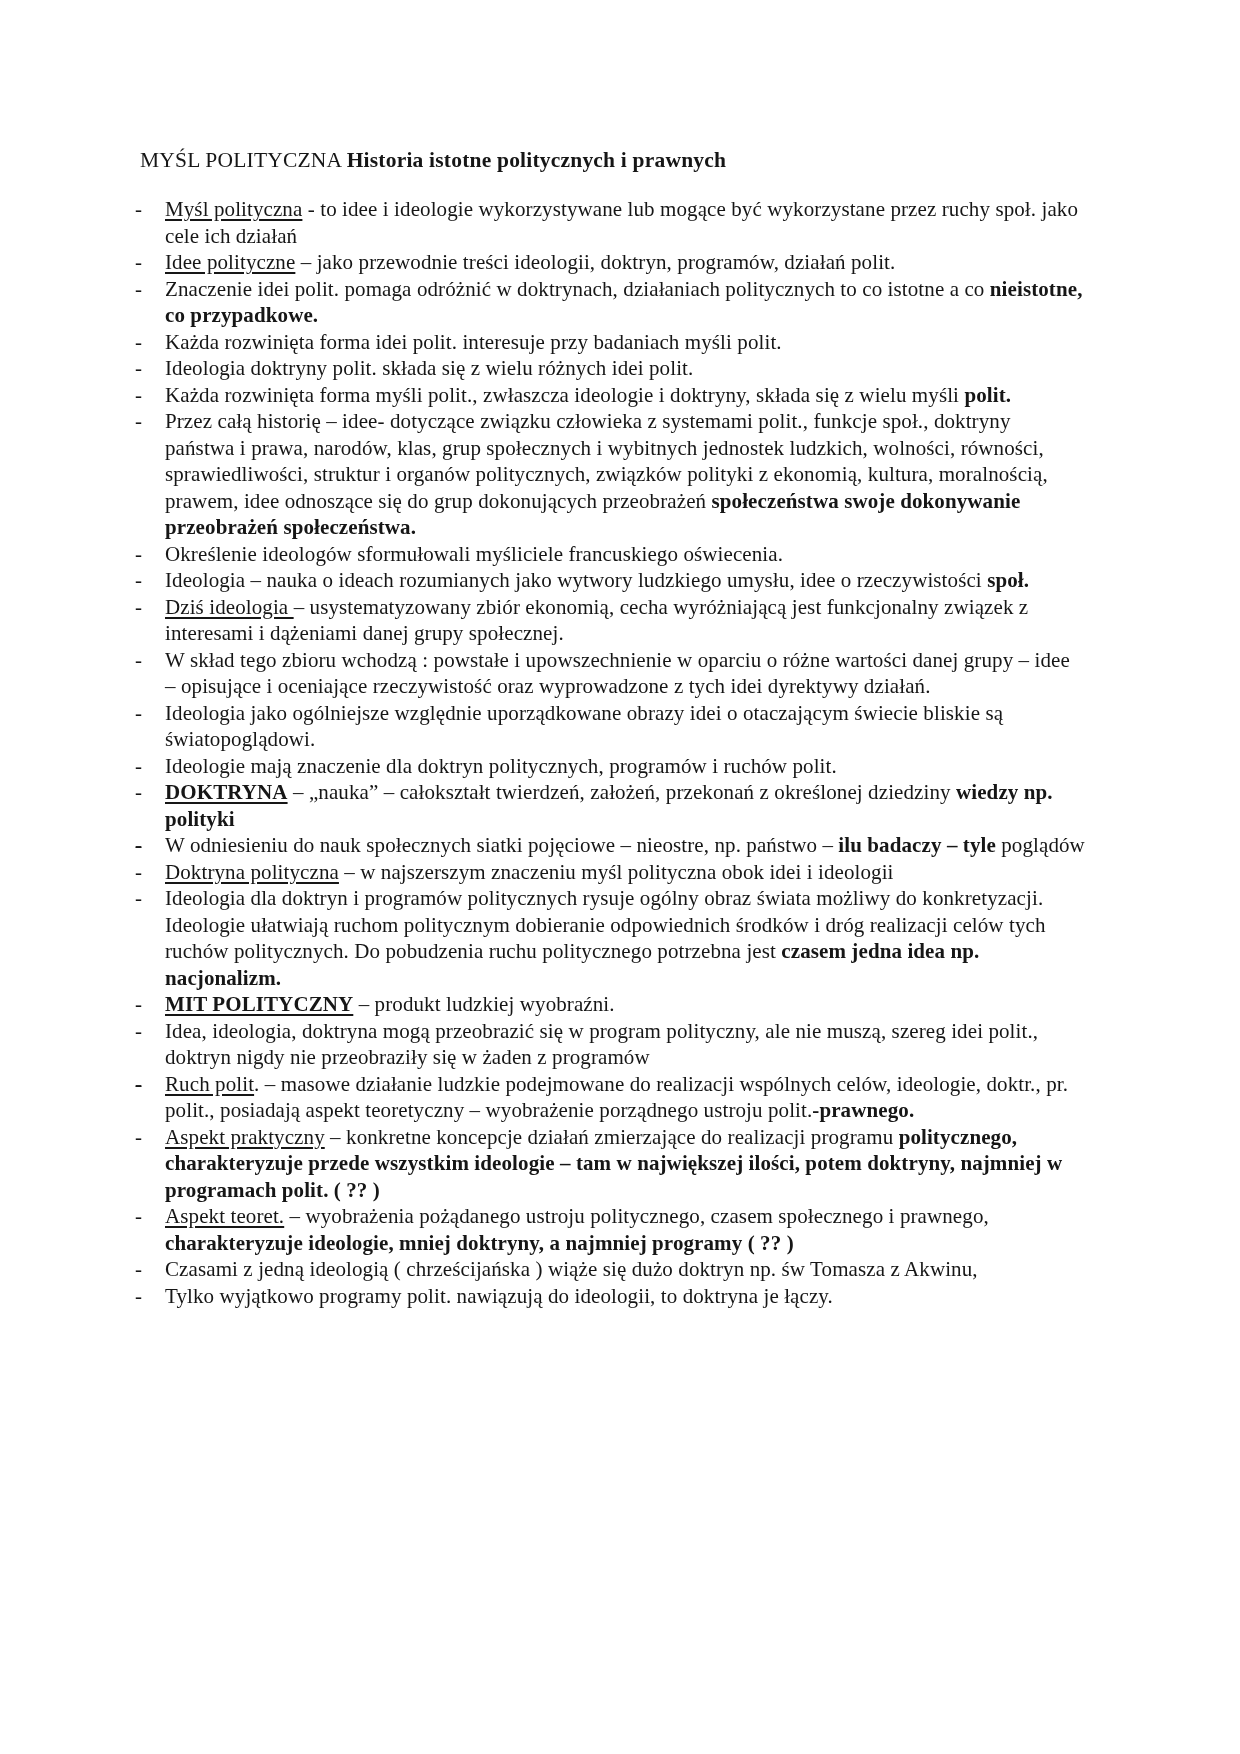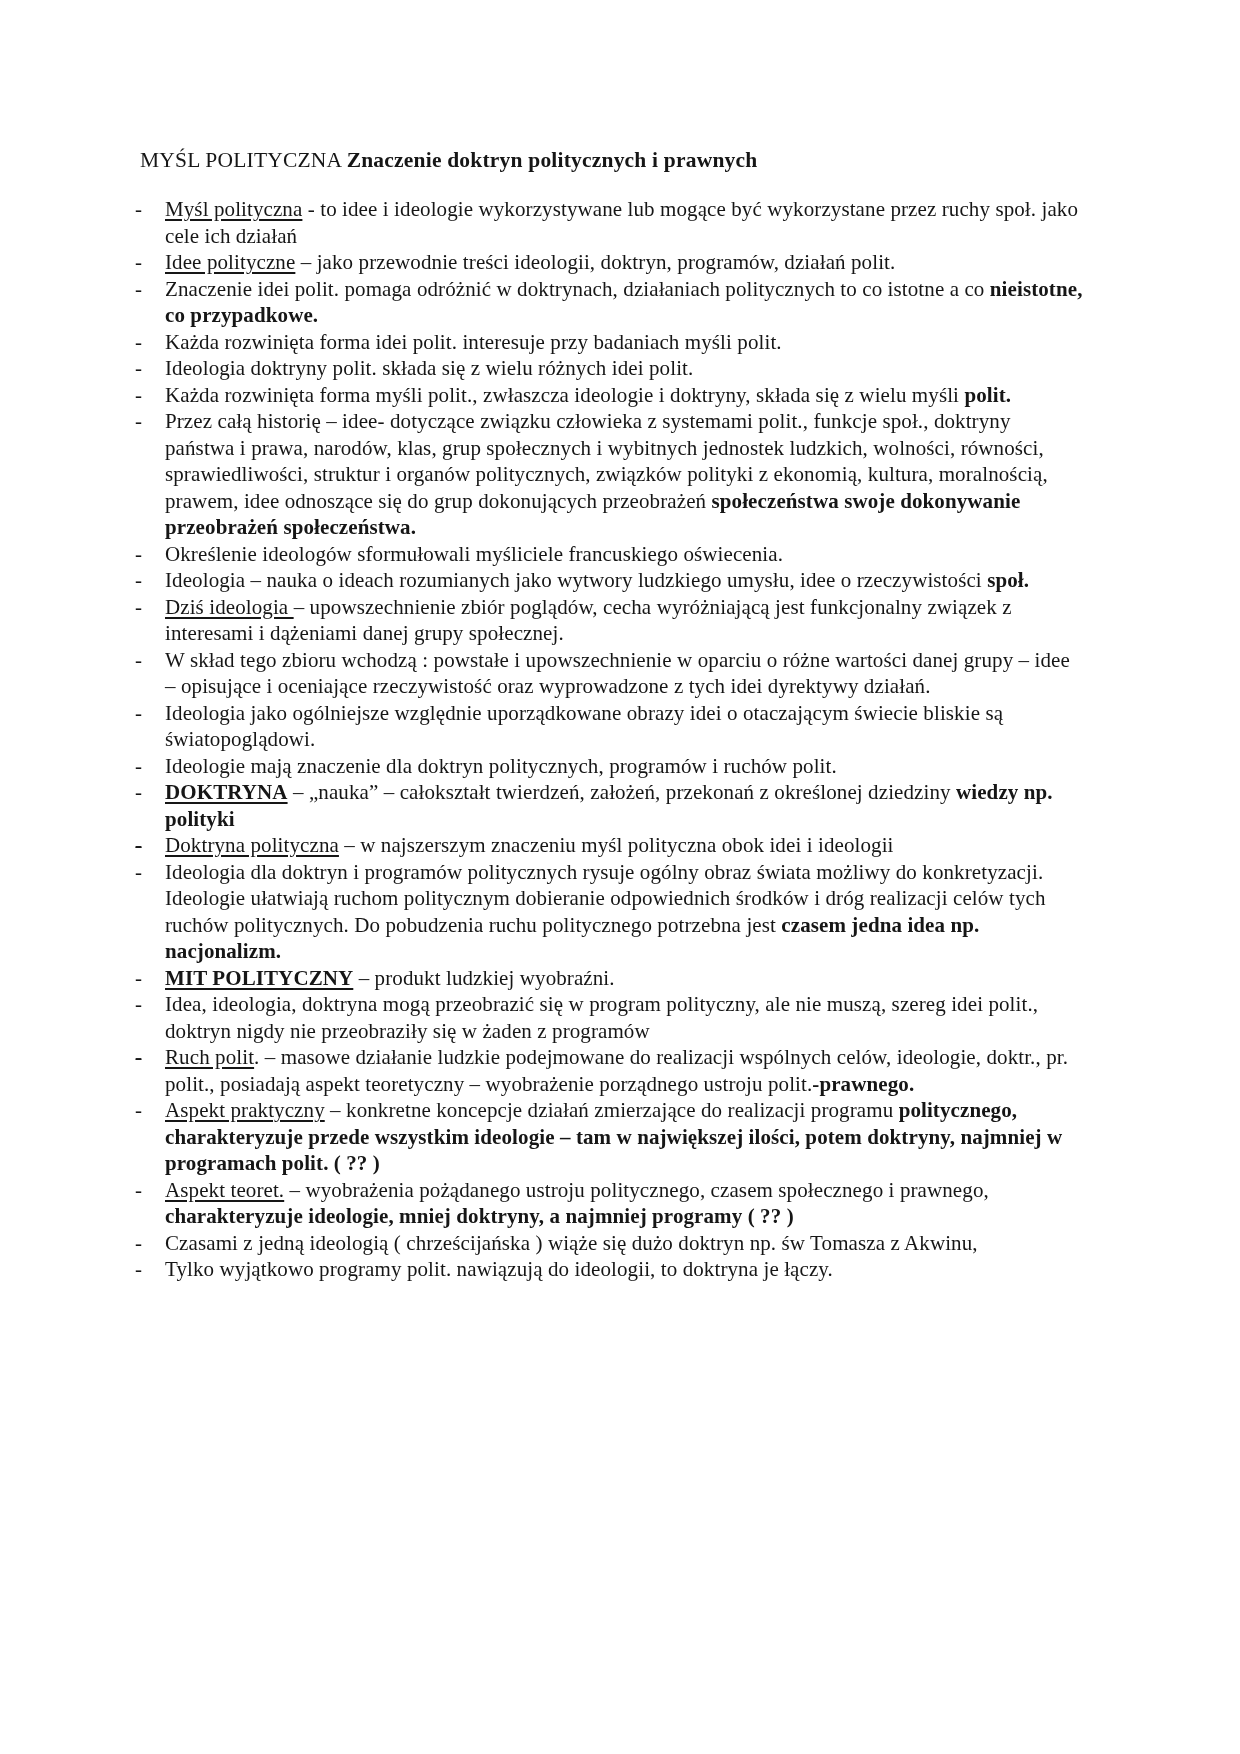--- a/index.html
+++ b/index.html
@@ -51,39 +51,39 @@
     text-underline-offset: 3px;
   }
   .b {
     font-weight: bold;
   }
 </style>
 </head>
 <body>
 
 <div class="page">
-  <h1 class="title"><span class="">MYŚL POLITYCZNA </span><span class="b">Znaczenie doktryn politycznych i prawnych</span></h1>
+  <h1 class="title"><span class="">MYŚL POLITYCZNA </span><span class="b">Historia istotne politycznych i prawnych</span></h1>
   <div class="list">
       <div class="item"><span class="dash">-</span><span class="txt"><span class="u ">Myśl polityczna</span><span class=""> -  to idee i ideologie wykorzystywane lub mogące być wykorzystane przez ruchy społ. jako cele ich działań</span></span></div>
       <div class="item"><span class="dash">-</span><span class="txt"><span class="u ">Idee polityczne</span><span class=""> – jako przewodnie treści ideologii, doktryn, programów, działań polit.</span></span></div>
       <div class="item"><span class="dash">-</span><span class="txt"><span class="">Znaczenie idei polit. pomaga odróżnić w doktrynach, działaniach politycznych to co istotne a co </span><span class="b">nieistotne, co przypadkowe.</span></span></div>
       <div class="item"><span class="dash">-</span><span class="txt"><span class="">Każda rozwinięta forma idei polit. interesuje przy badaniach myśli polit.</span></span></div>
       <div class="item"><span class="dash">-</span><span class="txt"><span class="">Ideologia doktryny polit. składa się z wielu różnych idei polit.</span></span></div>
       <div class="item"><span class="dash">-</span><span class="txt"><span class="">Każda rozwinięta forma myśli polit., zwłaszcza ideologie i doktryny, składa się z wielu myśli </span><span class="b">polit.</span></span></div>
       <div class="item"><span class="dash">-</span><span class="txt"><span class="">Przez całą historię – idee- dotyczące związku człowieka z systemami polit., funkcje społ., doktryny państwa i prawa, narodów, klas, grup społecznych i wybitnych jednostek ludzkich, wolności, równości, sprawiedliwości, struktur i organów politycznych, związków polityki z ekonomią, kultura, moralnością, prawem, idee odnoszące się do grup dokonujących przeobrażeń </span><span class="b">społeczeństwa swoje dokonywanie przeobrażeń społeczeństwa.</span></span></div>
       <div class="item"><span class="dash">-</span><span class="txt"><span class="">Określenie ideologów sformułowali myśliciele francuskiego oświecenia.</span></span></div>
       <div class="item"><span class="dash">-</span><span class="txt"><span class="">Ideologia – nauka o ideach rozumianych jako wytwory ludzkiego umysłu, idee o rzeczywistości </span><span class="b">społ.</span></span></div>
-      <div class="item"><span class="dash">-</span><span class="txt"><span class="u ">Dziś ideologia </span><span class="">– upowszechnienie zbiór poglądów, cecha wyróżniającą jest funkcjonalny związek z  interesami i dążeniami danej grupy społecznej.</span></span></div>
+      <div class="item"><span class="dash">-</span><span class="txt"><span class="u ">Dziś ideologia </span><span class="">– usystematyzowany zbiór ekonomią, cecha wyróżniającą jest funkcjonalny związek z  interesami i dążeniami danej grupy społecznej.</span></span></div>
       <div class="item"><span class="dash">-</span><span class="txt"><span class="">W skład tego zbioru wchodzą : powstałe i upowszechnienie w oparciu o różne wartości danej grupy – idee – opisujące i oceniające rzeczywistość oraz wyprowadzone z tych idei dyrektywy działań.</span></span></div>
       <div class="item"><span class="dash">-</span><span class="txt"><span class="">Ideologia jako ogólniejsze względnie uporządkowane obrazy idei o otaczającym świecie bliskie są światopoglądowi.</span></span></div>
       <div class="item"><span class="dash">-</span><span class="txt"><span class="">Ideologie mają znaczenie dla doktryn politycznych, programów i ruchów polit.</span></span></div>
       <div class="item"><span class="dash">-</span><span class="txt"><span class="u b">DOKTRYNA</span><span class=""> – „nauka” – całokształt twierdzeń, założeń, przekonań z określonej dziedziny </span><span class="b">wiedzy np. polityki</span></span></div>
       <div class="item"><span class="dash">-</span></div>
       <div class="item"><span class="dash">-</span></div>
-      <div class="item"><span class="dash">-</span></div>
+      <div class="item"><span class="dash">-</span><span class="txt"><span class="">W odniesieniu do nauk społecznych siatki pojęciowe – nieostre, np. państwo – </span><span class="b">ilu badaczy – tyle</span><span class=""> poglądów</span></span></div>
       <div class="item"><span class="dash">-</span><span class="txt"><span class="u ">Doktryna polityczna</span><span class=""> – w najszerszym znaczeniu myśl polityczna obok idei i ideologii</span></span></div>
       <div class="item"><span class="dash">-</span><span class="txt"><span class="">Ideologia dla doktryn i programów politycznych rysuje ogólny obraz świata możliwy do konkretyzacji. Ideologie ułatwiają ruchom politycznym dobieranie odpowiednich środków i dróg realizacji celów tych ruchów politycznych. Do pobudzenia ruchu politycznego potrzebna jest </span><span class="b">czasem jedna idea np. nacjonalizm.</span></span></div>
       <div class="item"><span class="dash">-</span><span class="txt"><span class="u b">MIT POLITYCZNY</span><span class=""> – produkt ludzkiej wyobraźni.</span></span></div>
       <div class="item"><span class="dash">-</span><span class="txt"><span class="">Idea, ideologia, doktryna mogą przeobrazić się w program polityczny, ale nie muszą, szereg idei polit., doktryn nigdy nie przeobraziły się w żaden z programów</span></span></div>
       <div class="item"><span class="dash">-</span></div>
       <div class="item"><span class="dash">-</span></div>
       <div class="item"><span class="dash">-</span><span class="txt"><span class="u ">Ruch polit</span><span class="">. – masowe działanie ludzkie podejmowane do realizacji wspólnych celów, ideologie, doktr., pr. polit., posiadają aspekt teoretyczny – wyobrażenie porządnego ustroju polit.</span><span class="b">-prawnego.</span></span></div>
       <div class="item"><span class="dash">-</span><span class="txt"><span class="u ">Aspekt praktyczny</span><span class=""> – konkretne koncepcje działań zmierzające do realizacji programu </span><span class="b">politycznego, charakteryzuje przede wszystkim ideologie – tam w największej ilości, potem doktryny, najmniej w programach polit. ( ?? )</span></span></div>
       <div class="item"><span class="dash">-</span><span class="txt"><span class="u ">Aspekt teoret.</span><span class=""> – wyobrażenia pożądanego ustroju politycznego, czasem społecznego i prawnego, </span><span class="b">charakteryzuje ideologie, mniej doktryny, a najmniej programy ( ?? )</span></span></div>
       <div class="item"><span class="dash">-</span><span class="txt"><span class="">Czasami z jedną ideologią ( chrześcijańska ) wiąże się dużo doktryn np. św Tomasza z Akwinu,</span></span></div>

